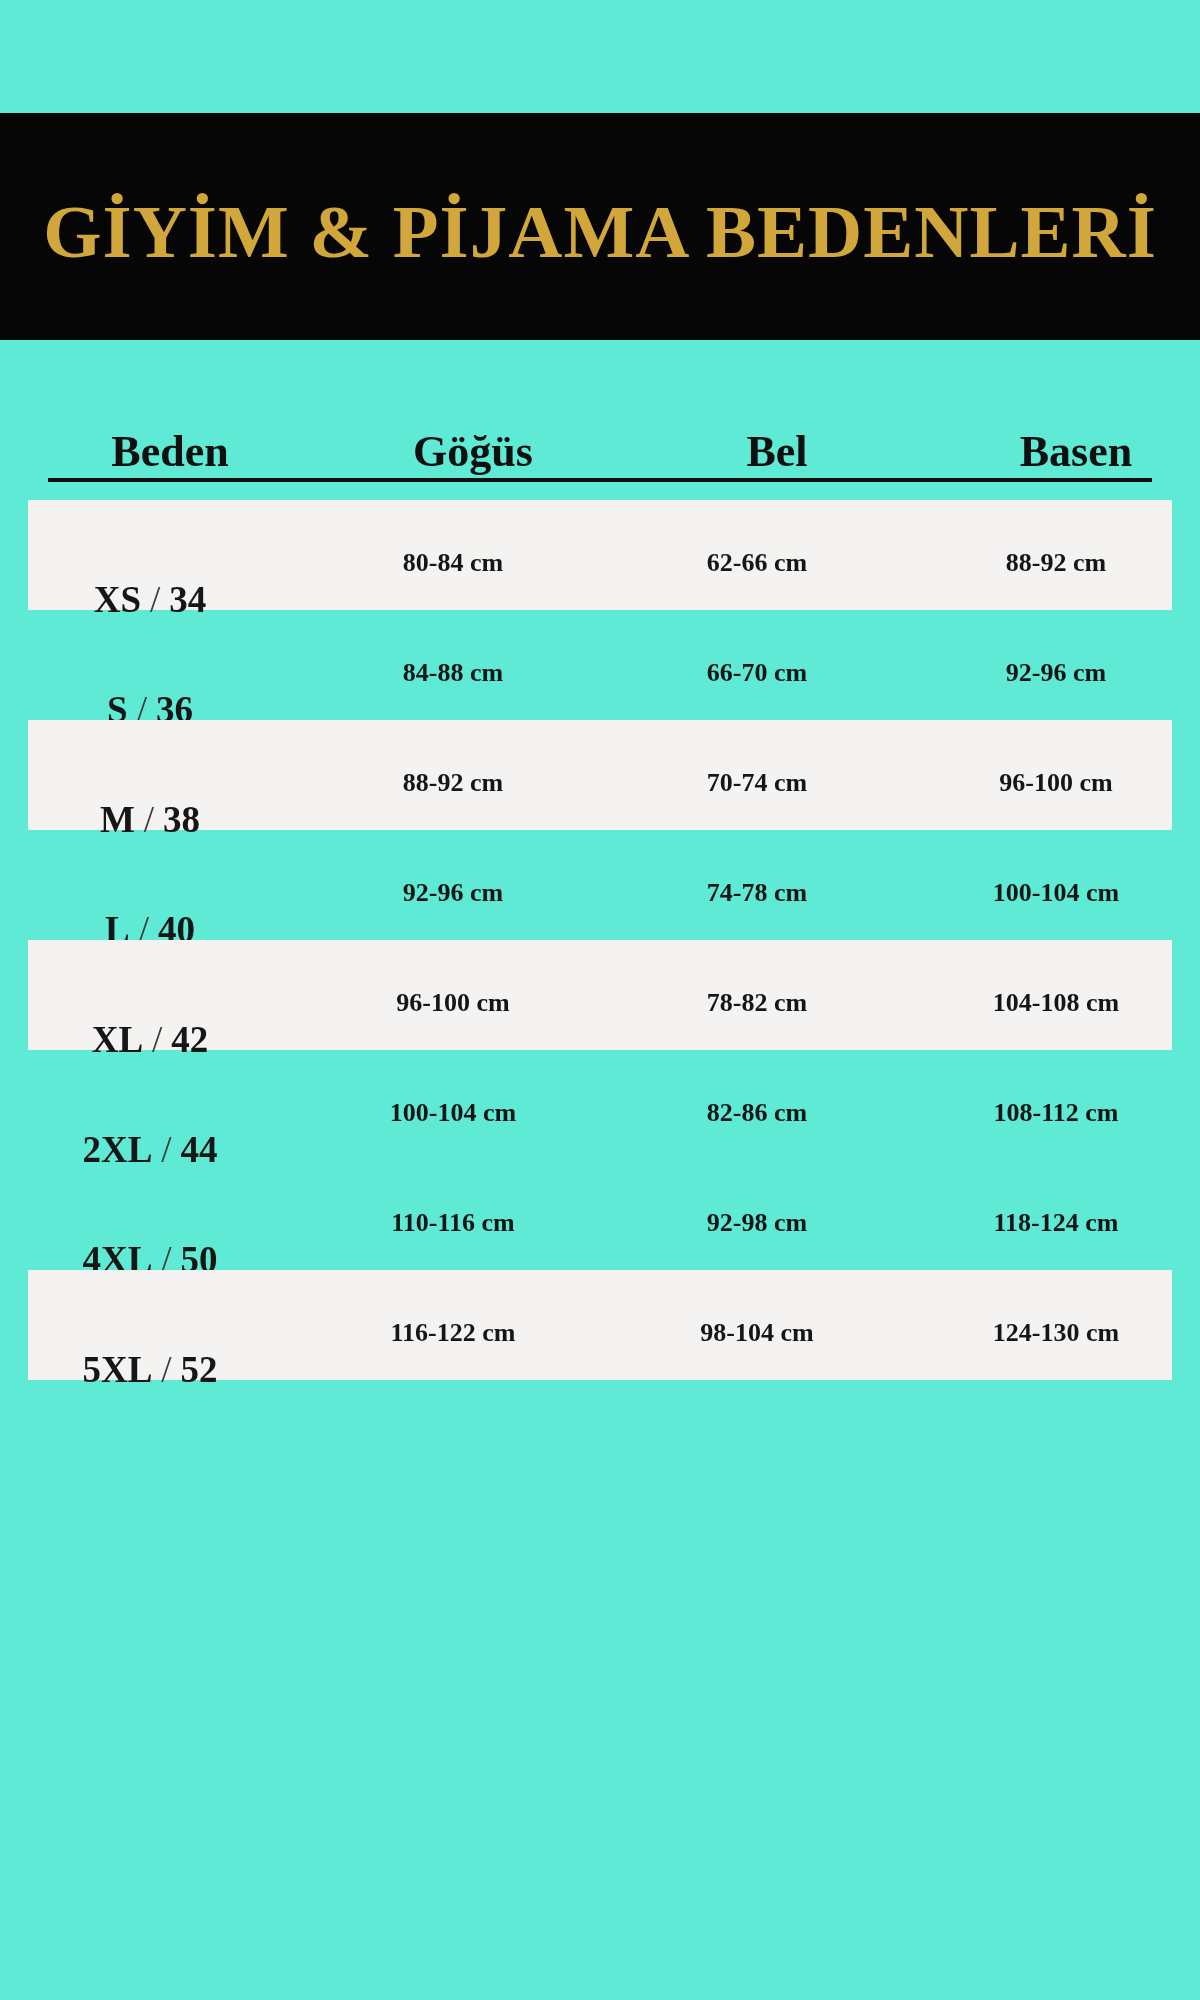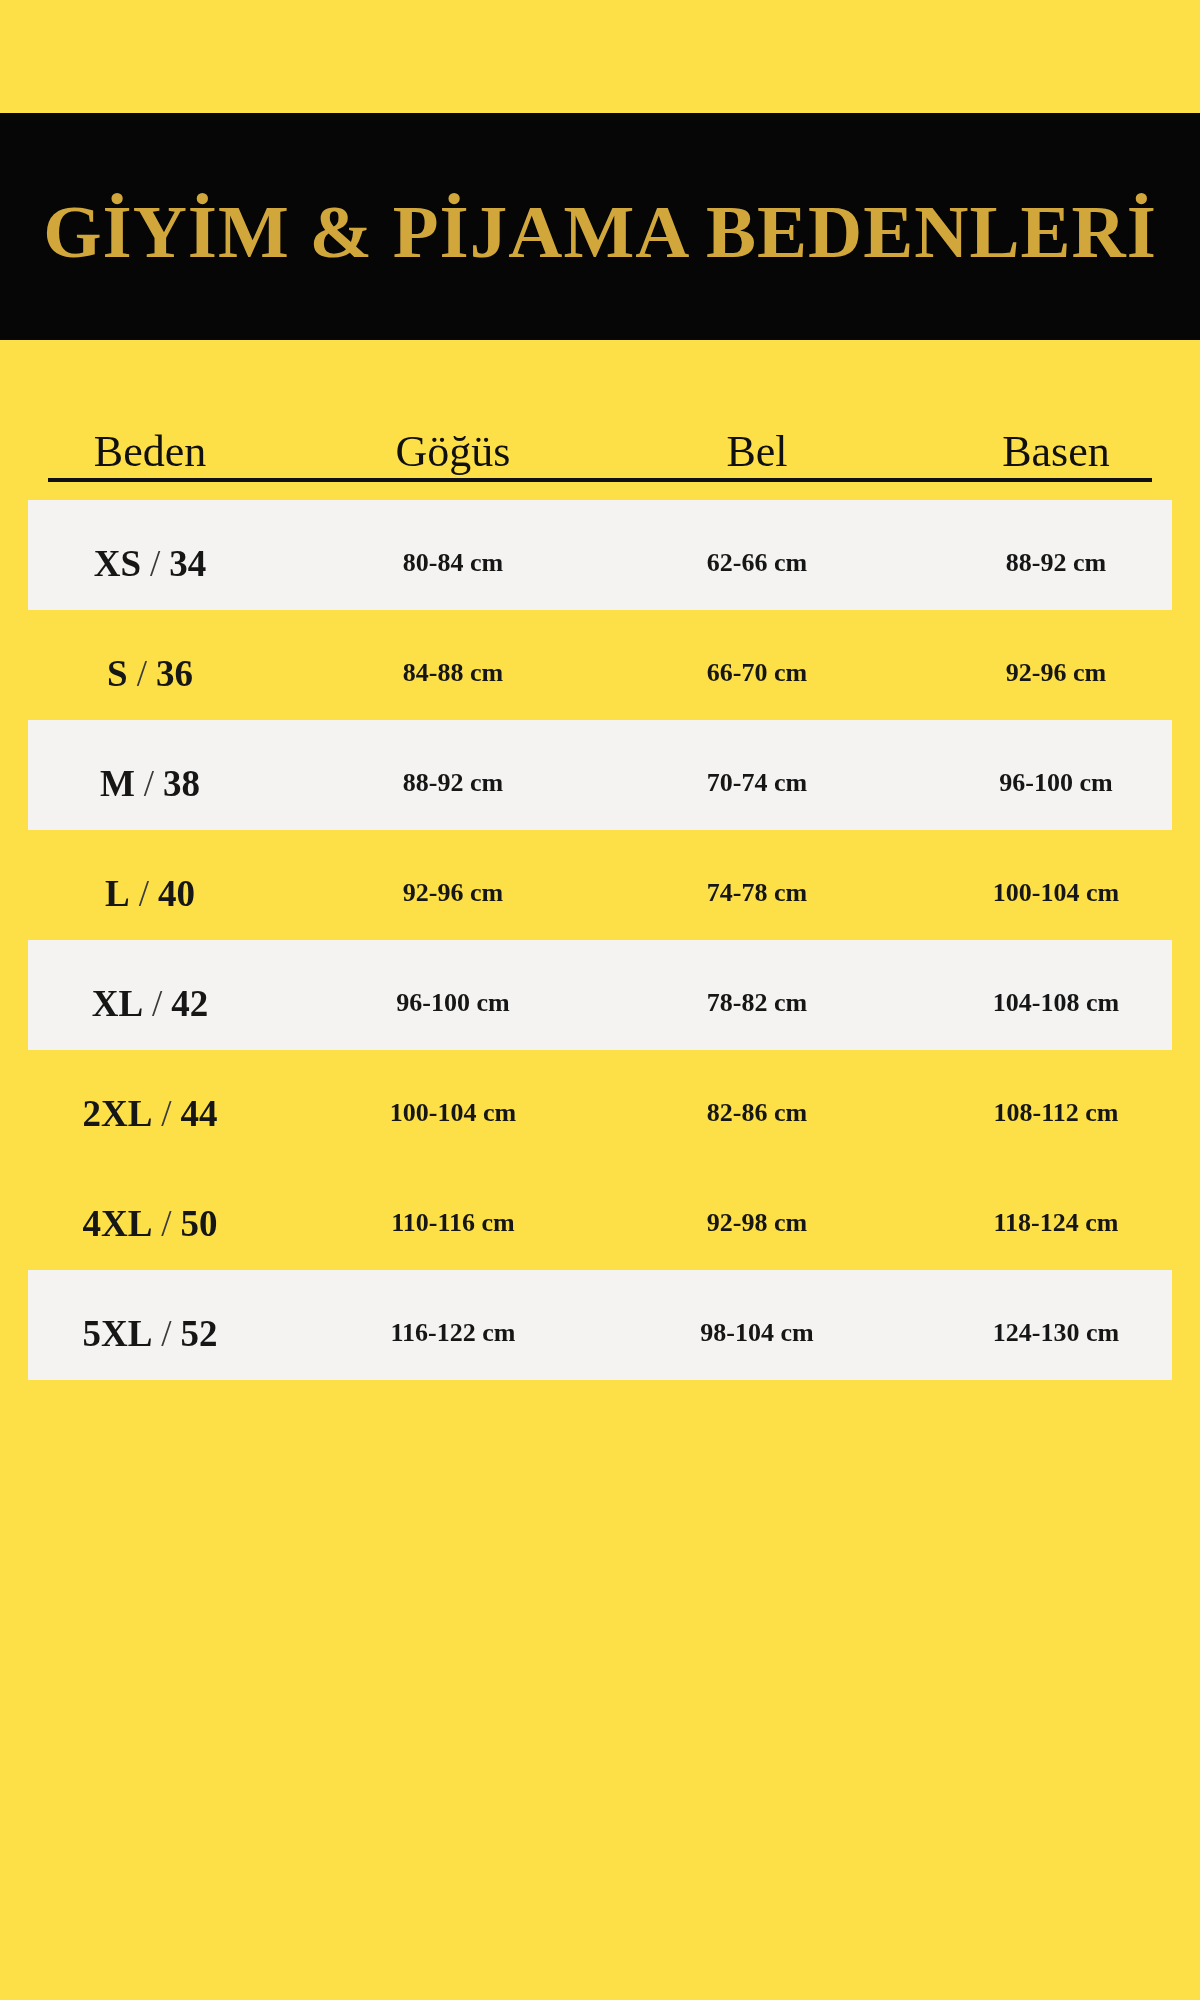--- a/index.html
+++ b/index.html
@@ -5,21 +5,21 @@
   html,body{margin:0;padding:0;}
   body{
     width:1200px;height:2000px;
     background:#ffffff;
     font-family:"Liberation Serif", serif;
     color:#141414;
   }
   .sheet{
     position:relative;
     width:1200px;height:2000px;
-    background:#fde047;
+    background:#5eead4;
     overflow:hidden;
   }
 
   
   .banner{
     position:absolute;
     top:113px;left:0;right:0;height:227px;
     background:var(--bannerBg,#060606);
     display:flex;align-items:center;justify-content:center;
   }
@@ -33,22 +33,23 @@
     white-space:nowrap;
   }
 
   
   .thead{
     position:absolute;
     top:408px;left:0;right:0;height:70px;
   }
   .thead .cell{
     font-size:44px;
-    font-weight:400;
+    font-weight:700;
     color:#101010;
+    margin-left:20px;
   }
   .rule{
     position:absolute;
     top:478px;left:48px;right:48px;
     height:4px;
     background:#101010;
   }
   .rows{
     position:absolute;
     top:500px;left:0;right:0;
@@ -69,21 +70,21 @@
     transform:translate(-50%,-50%);
     white-space:nowrap;
     font-weight:700;
     font-size:26px;
     color:#161616;
   }
   .c1{left:150px;}
   .c2{left:453px;}
   .c3{left:757px;}
   .c4{left:1056px;}
-  .size-cell{font-size:37px;}
+  .size-cell{font-size:37px;margin-top:36px;}
   .sep{
     font-weight:400;
     color:#3a3a3a;
     margin:0 9px;
   }
 
   
   .footer{
     position:absolute;
     top:1808px;left:0;right:0;

